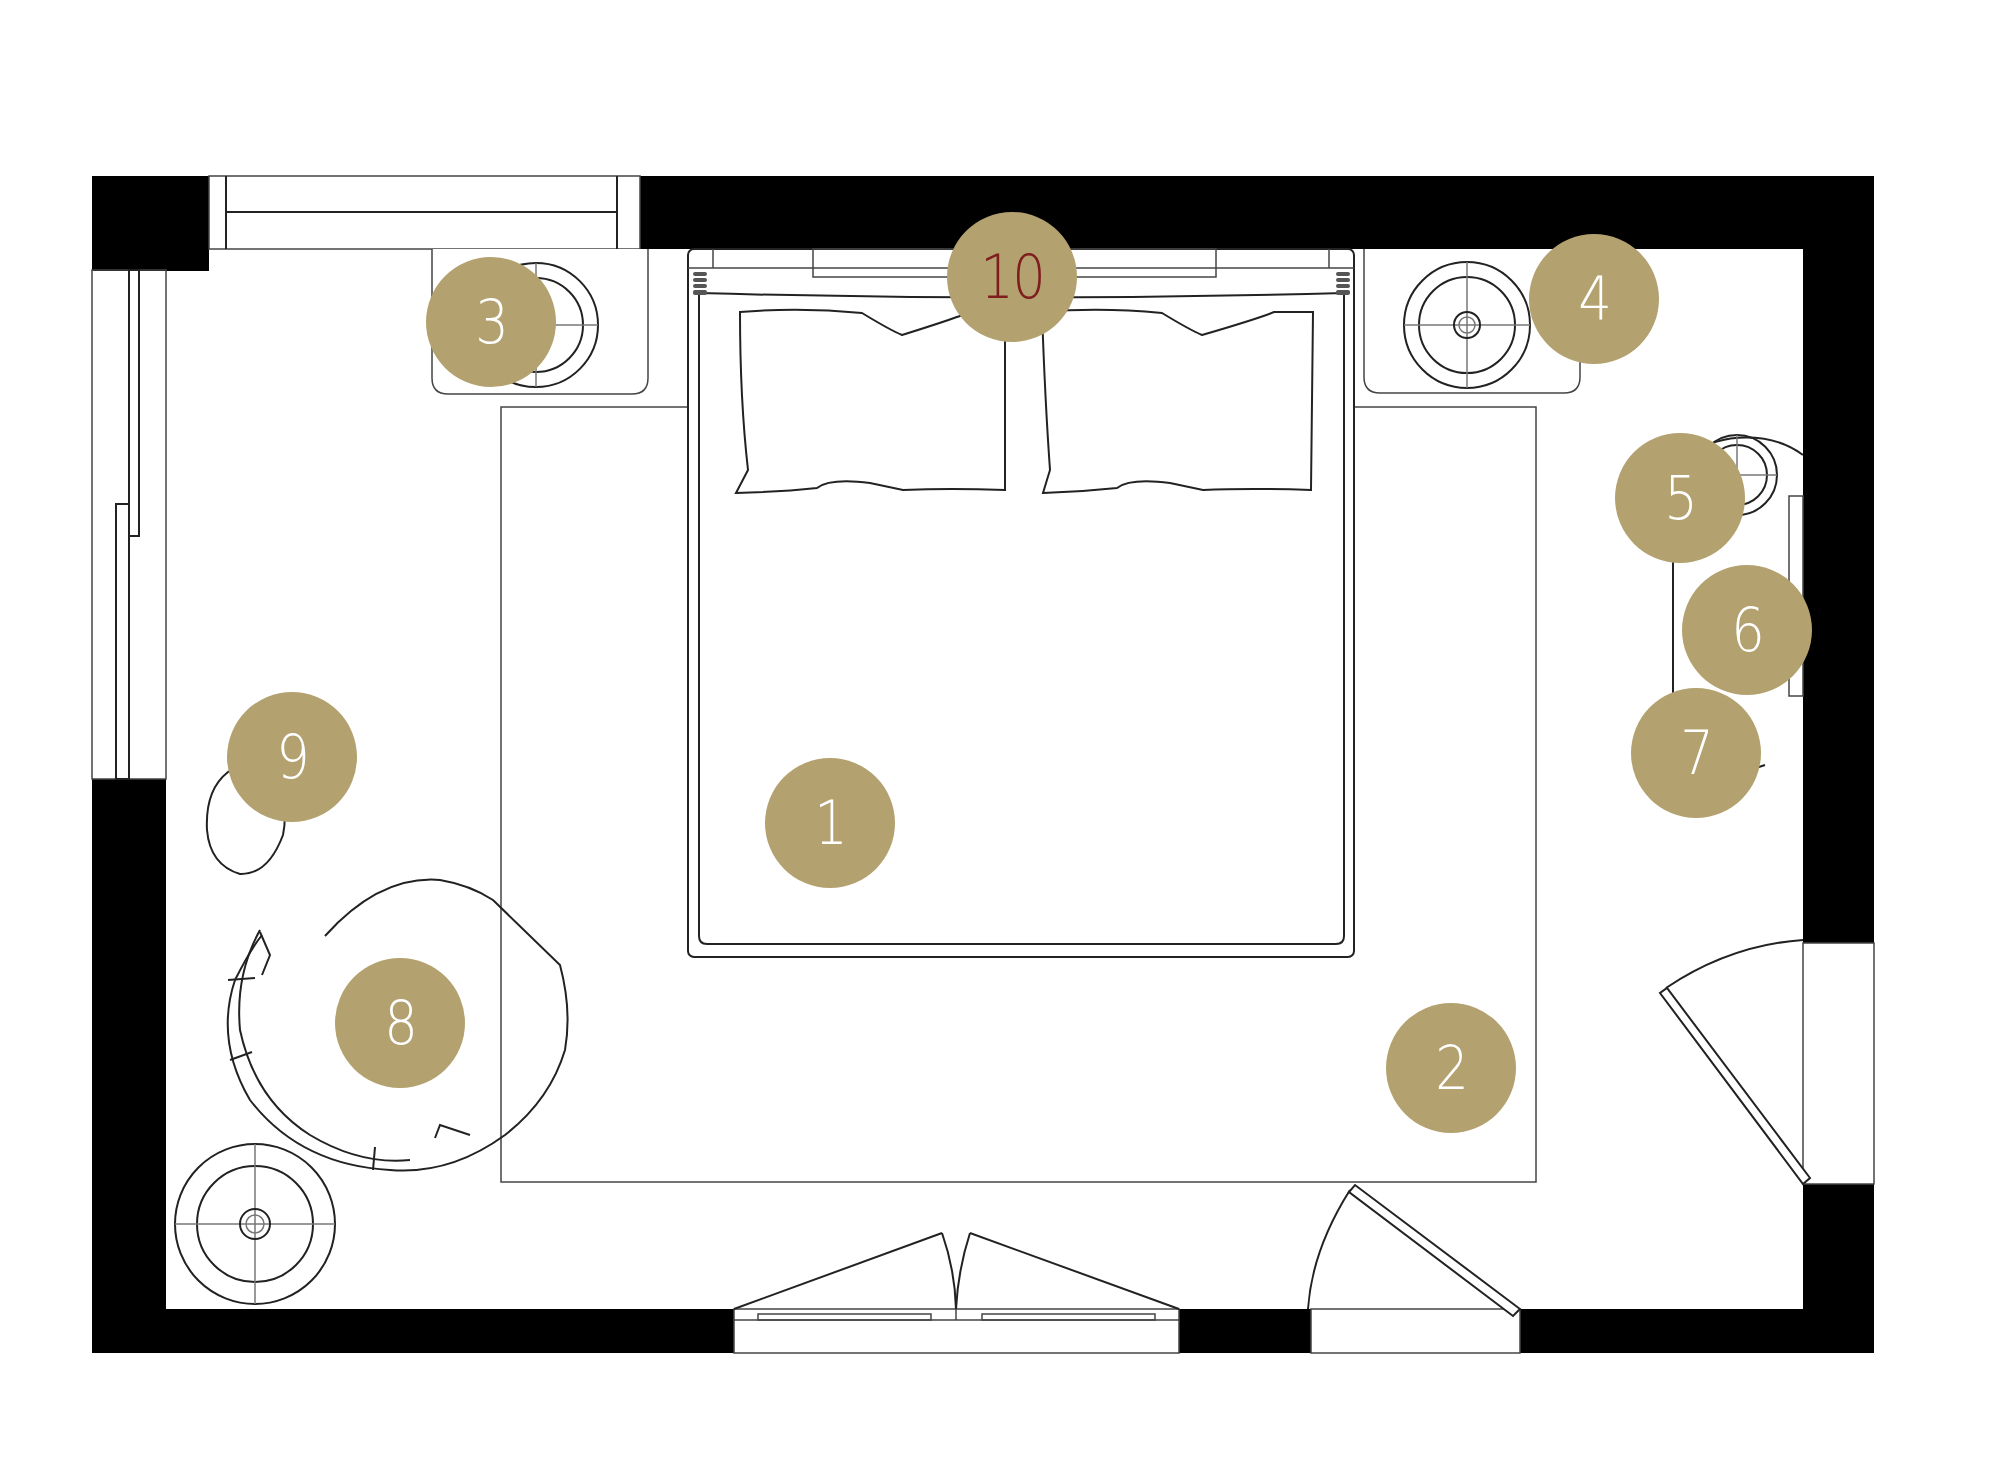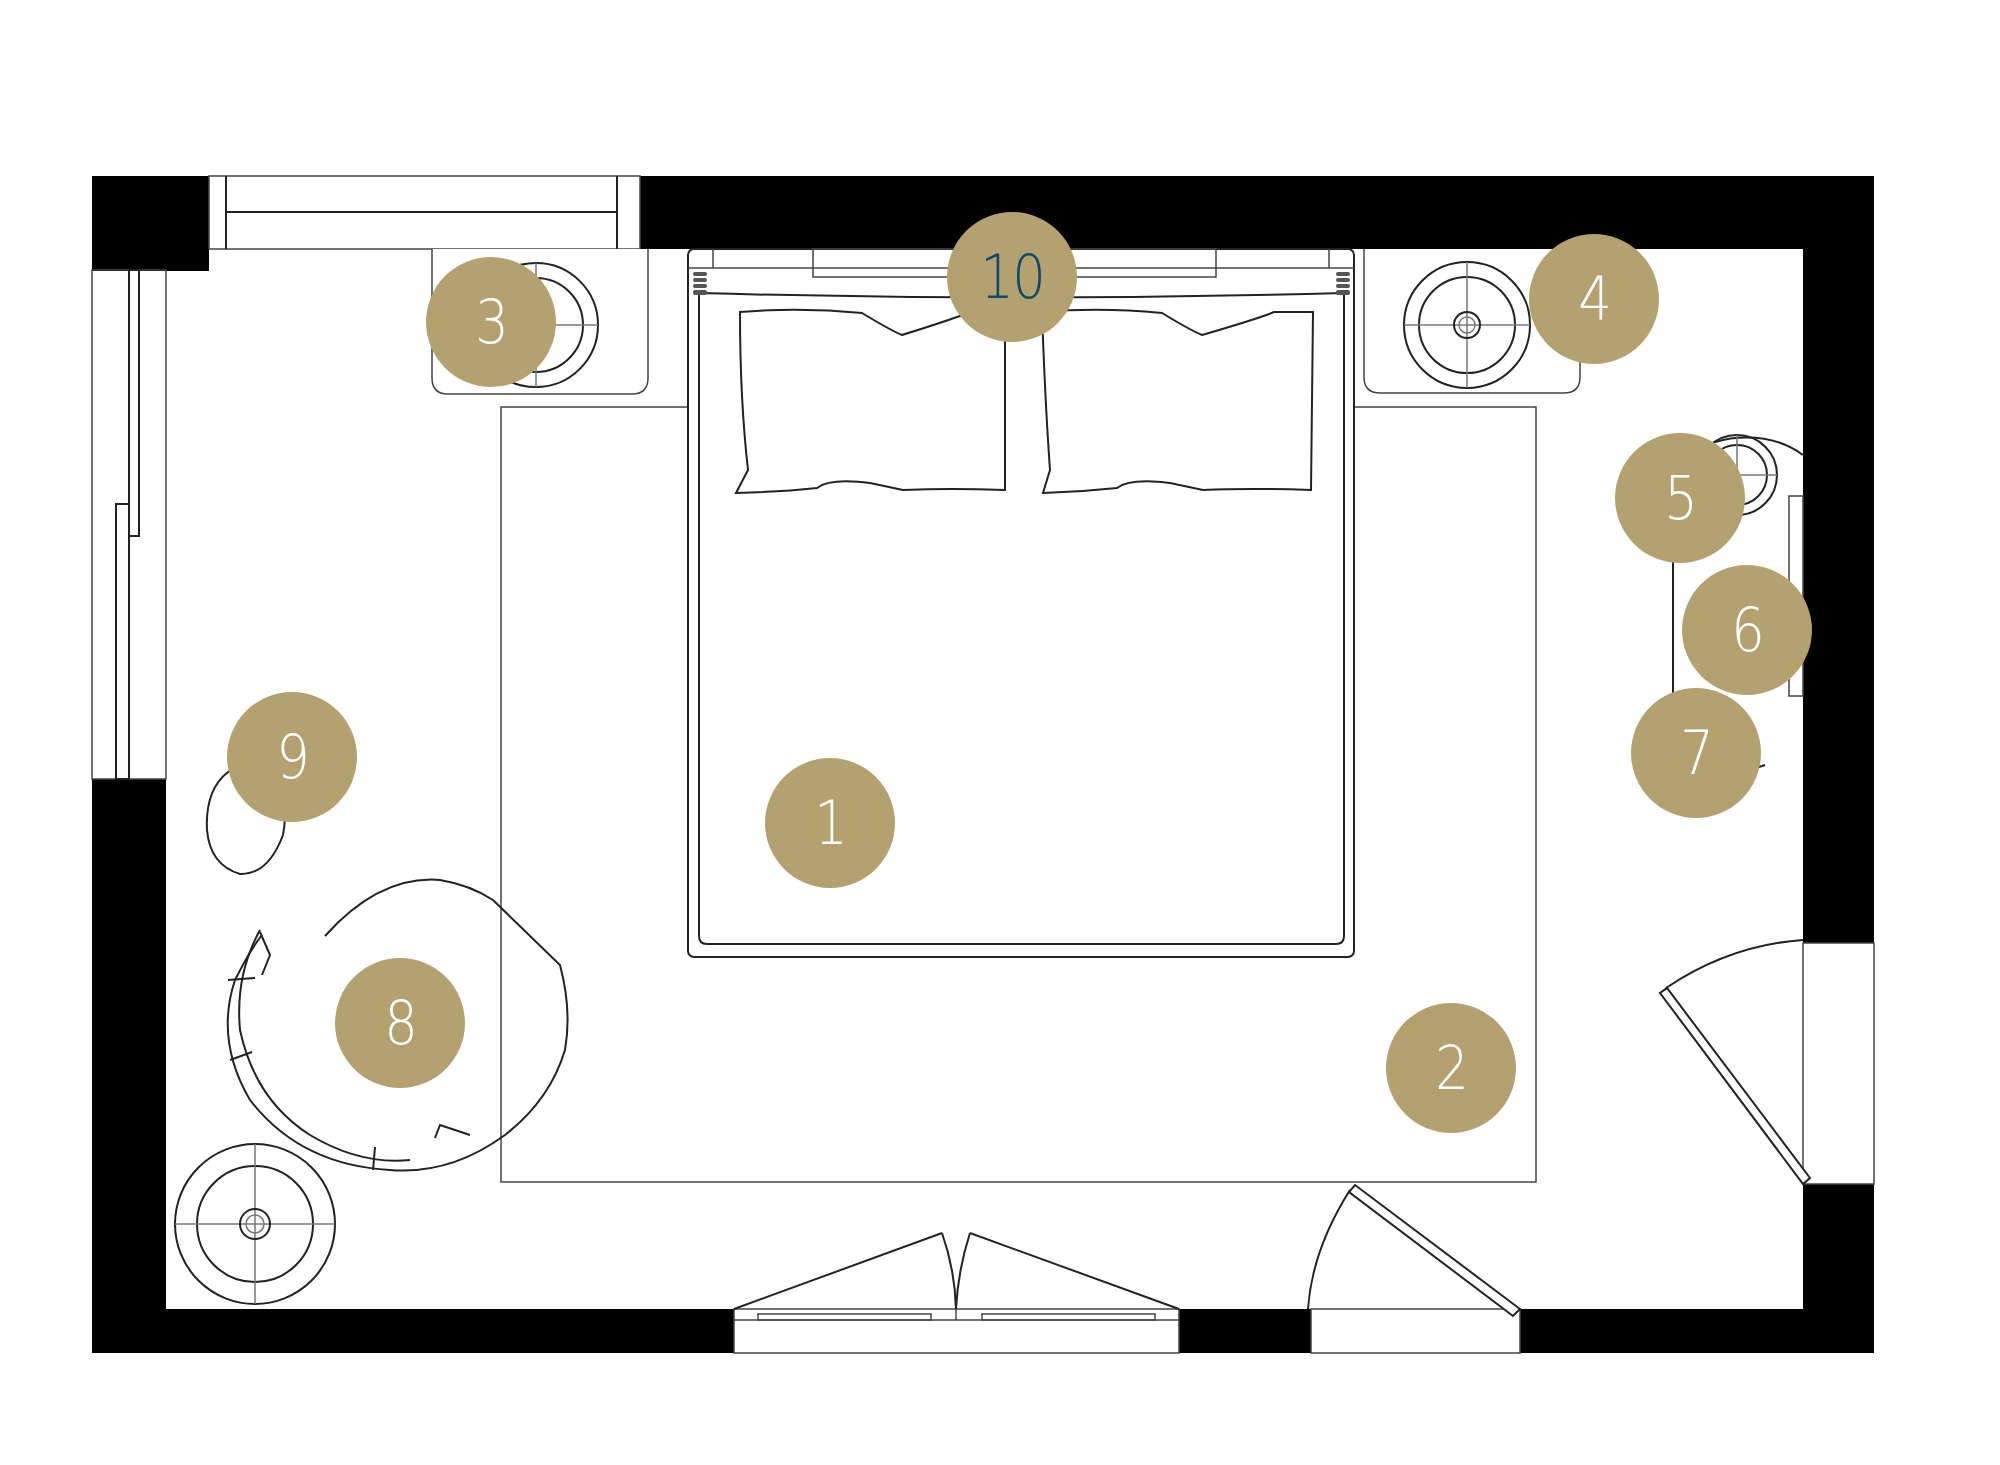--- a/index.html
+++ b/index.html
@@ -168,15 +168,15 @@
   </div>
 <div class="marker" style="left: 1696px; top: 753px; background: rgb(179, 161, 111); color: rgb(255, 255, 255);">
     <span>7</span>
   </div>
 <div class="marker" style="left: 400px; top: 1023px; background: rgb(179, 161, 111); color: rgb(255, 255, 255);">
     <span>8</span>
   </div>
 <div class="marker" style="left: 292px; top: 757px; background: rgb(179, 161, 111); color: rgb(255, 255, 255);">
     <span>9</span>
   </div>
-<div class="marker" style="left: 1012px; top: 277px; background: rgb(179, 161, 111); color: #0c4a6e; justify-content: center;">
+<div class="marker" style="left: 1012px; top: 277px; background: rgb(179, 161, 111); color: #7f1d1d; justify-content: center;">
     <span>10</span>
   </div>
 
 </body></html>

